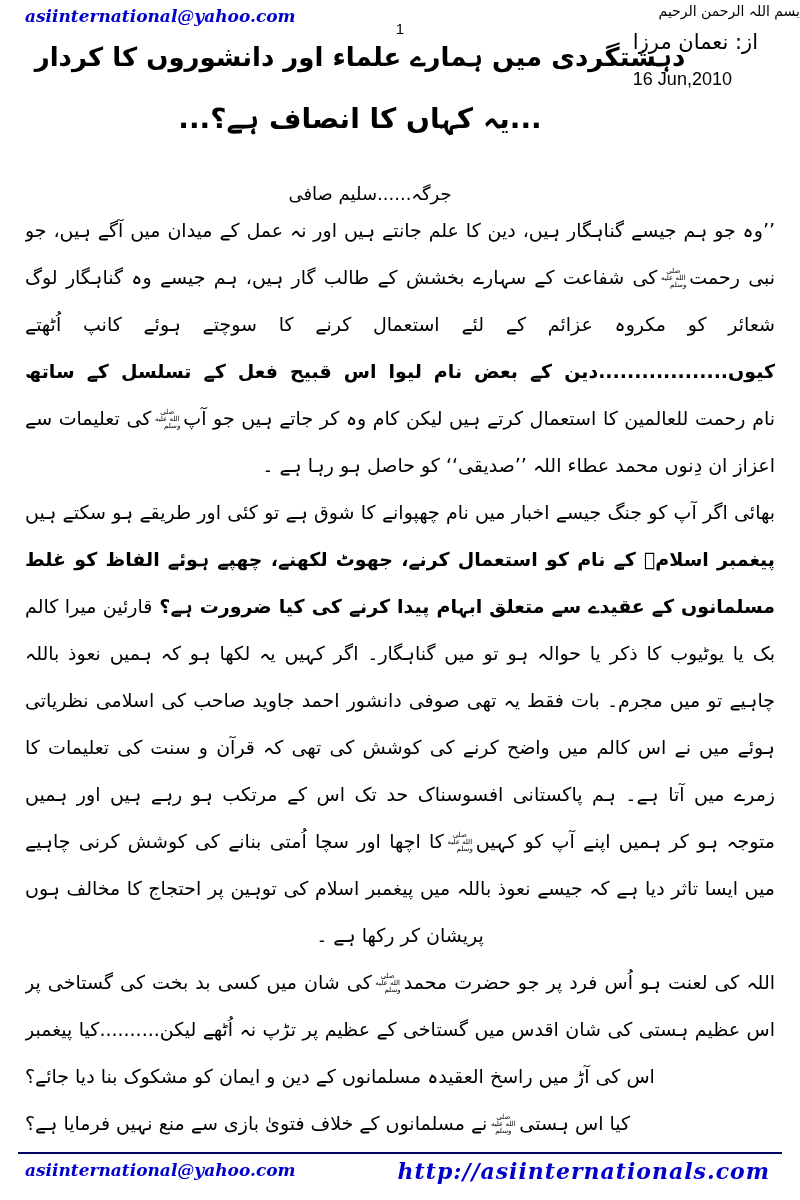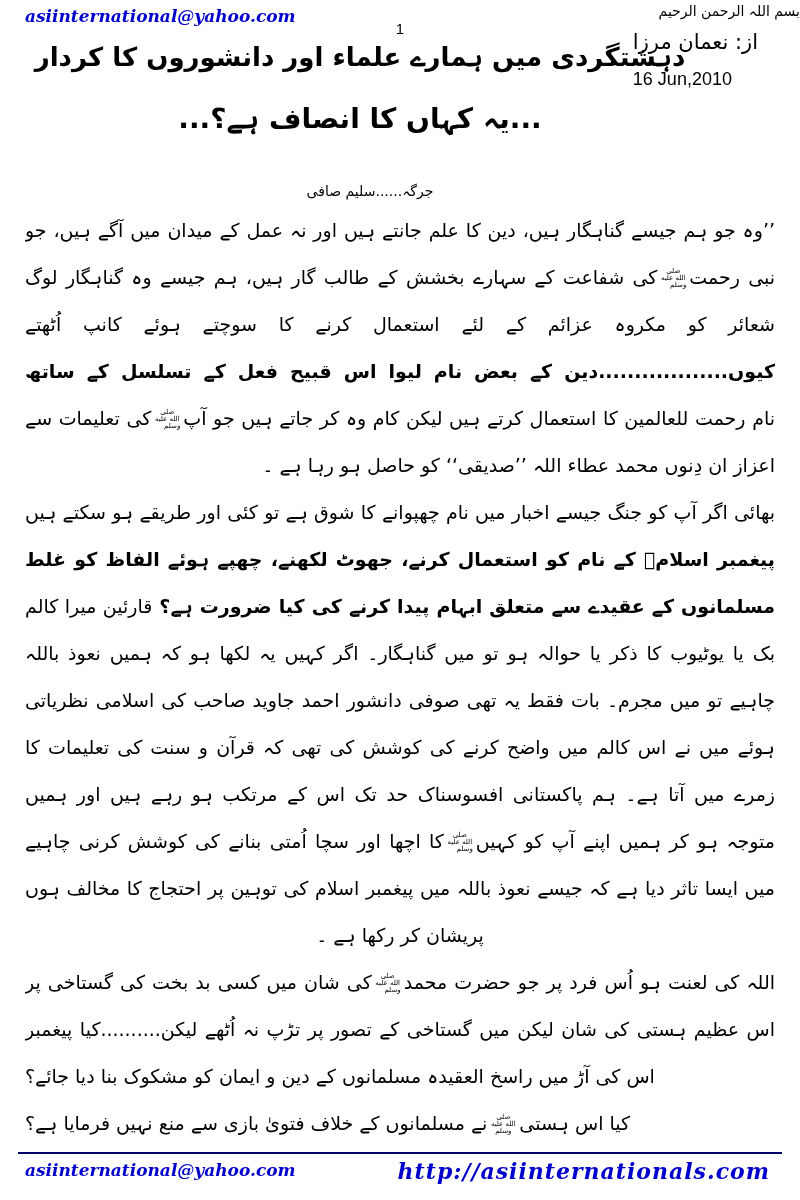--- a/index.html
+++ b/index.html
@@ -17,21 +17,21 @@
   .author-block{position:absolute;top:30px;right:42px;text-align:right;}
   .author{direction:rtl;font-size:21px;}
   .date{font-family:"Liberation Sans",sans-serif;font-size:18px;margin-top:15px;text-align:left;}
 
   
   .title1{position:absolute;top:42px;left:0;right:80px;text-align:center;
           direction:rtl;font-size:26px;font-weight:bold;line-height:1.2;}
   .title2{position:absolute;top:102px;left:0;right:80px;text-align:center;
           direction:rtl;font-size:28px;font-weight:bold;}
   .byline{position:absolute;top:183px;left:0;right:60px;text-align:center;
-          direction:rtl;font-size:14px;}
+          direction:rtl;font-size:18px;}
 
   
   .article{position:absolute;top:207px;left:25px;right:25px;direction:rtl;}
   .line{height:47px;line-height:47px;font-size:19px;white-space:nowrap;overflow:hidden;}
   .line.justify{text-align:justify;text-align-last:justify;white-space:normal;}
   .line.right{text-align:right;}
   .line.left{text-align:left;}
   .line.center{text-align:center;}
   .bold{font-weight:bold;}
   .saw{display:inline-block;width:26px;font-size:7px;line-height:7px;
@@ -80,21 +80,21 @@
       <div class="line justify"><span class="bold">پیغمبر اسلامؐ کے نام کو استعمال کرنے، جھوٹ لکھنے، چھپے ہوئے الفاظ کو غلط معنی پہنانے......اور دُنیا کی نظروں میں ہم جیسے</span></div>
       <div class="line justify"><span class="bold">مسلمانوں کے عقیدے سے متعلق ابہام پیدا کرنے کی کیا ضرورت ہے؟ </span> <span>قارئین میرا کالم اُٹھا کر دیکھ سکتے ہیں، اس میں کہیں فیس</span></div>
       <div class="line justify"><span>بک یا یوٹیوب کا ذکر یا حوالہ ہو تو میں گناہگار۔ اگر کہیں یہ لکھا ہو کہ ہمیں نعوذ باللہ پیغمبر اسلام</span></div>
       <div class="line justify"><span>چاہیے تو میں مجرم۔ بات فقط یہ تھی صوفی دانشور احمد جاوید صاحب کی اسلامی نظریاتی کونسل کے ایک ہال میں گفتگو کو بنیاد بناتے</span></div>
       <div class="line justify"><span>ہوئے میں نے اس کالم میں واضح کرنے کی کوشش کی تھی کہ قرآن و سنت کی تعلیمات کا منافی عمل بھی ان ہستیوں کی توہین کے</span></div>
       <div class="line justify"><span>زمرے میں آتا ہے۔ ہم پاکستانی افسوسناک حد تک اس کے مرتکب ہو رہے ہیں اور ہمیں احتجاج کے ساتھ ساتھ اس جانب بھی</span></div>
       <div class="line justify"><span>متوجہ ہو کر ہمیں اپنے آپ کو کہیں</span><span class="saw">صلى الله عليه وسلم</span><span>کا اچھا اور سچا اُمتی بنانے کی کوشش کرنی چاہیے لیکن عطاء اللہ ’’صدیقی‘‘ نے اپنے کالم</span></div>
       <div class="line justify"><span>میں ایسا تاثر دیا ہے کہ جیسے نعوذ باللہ میں پیغمبر اسلام کی توہین پر احتجاج کا مخالف ہوں یا مجھے فیس بک اور انٹرنیٹ کی بندش نے</span></div>
       <div class="line center"><span>پریشان کر رکھا ہے ۔</span></div>
       <div class="line justify"><span>اللہ کی لعنت ہو اُس فرد پر جو حضرت محمد</span><span class="saw">صلى الله عليه وسلم</span><span>کی شان میں کسی بد بخت کی گستاخی پر مضطرب نہ ہو۔ لعنت ہو اس مسلمان پر جو</span></div>
-      <div class="line justify"><span>اس عظیم ہستی کی شان لیکن میں گستاخی کے تصور پر تڑپ نہ اُٹھے لیکن..........کیا پیغمبر</span></div>
+      <div class="line justify"><span>اس عظیم ہستی کی شان اقدس میں گستاخی کے عظیم پر تڑپ نہ اُٹھے لیکن..........کیا پیغمبر</span></div>
       <div class="line left"><span>اس کی آڑ میں راسخ العقیدہ مسلمانوں کے دین و ایمان کو مشکوک بنا دیا جائے؟</span></div>
       <div class="line left"><span>کیا اس ہستی</span><span class="saw">صلى الله عليه وسلم</span><span>نے مسلمانوں کے خلاف فتویٰ بازی سے منع نہیں فرمایا ہے؟</span></div>
     </div>
 
   <div class="footer-rule"></div>
 
   <div class="email-bottom">asiinternational@yahoo.com</div>
 
   <div class="url-bottom">http://asiinternationals.com</div>
 

